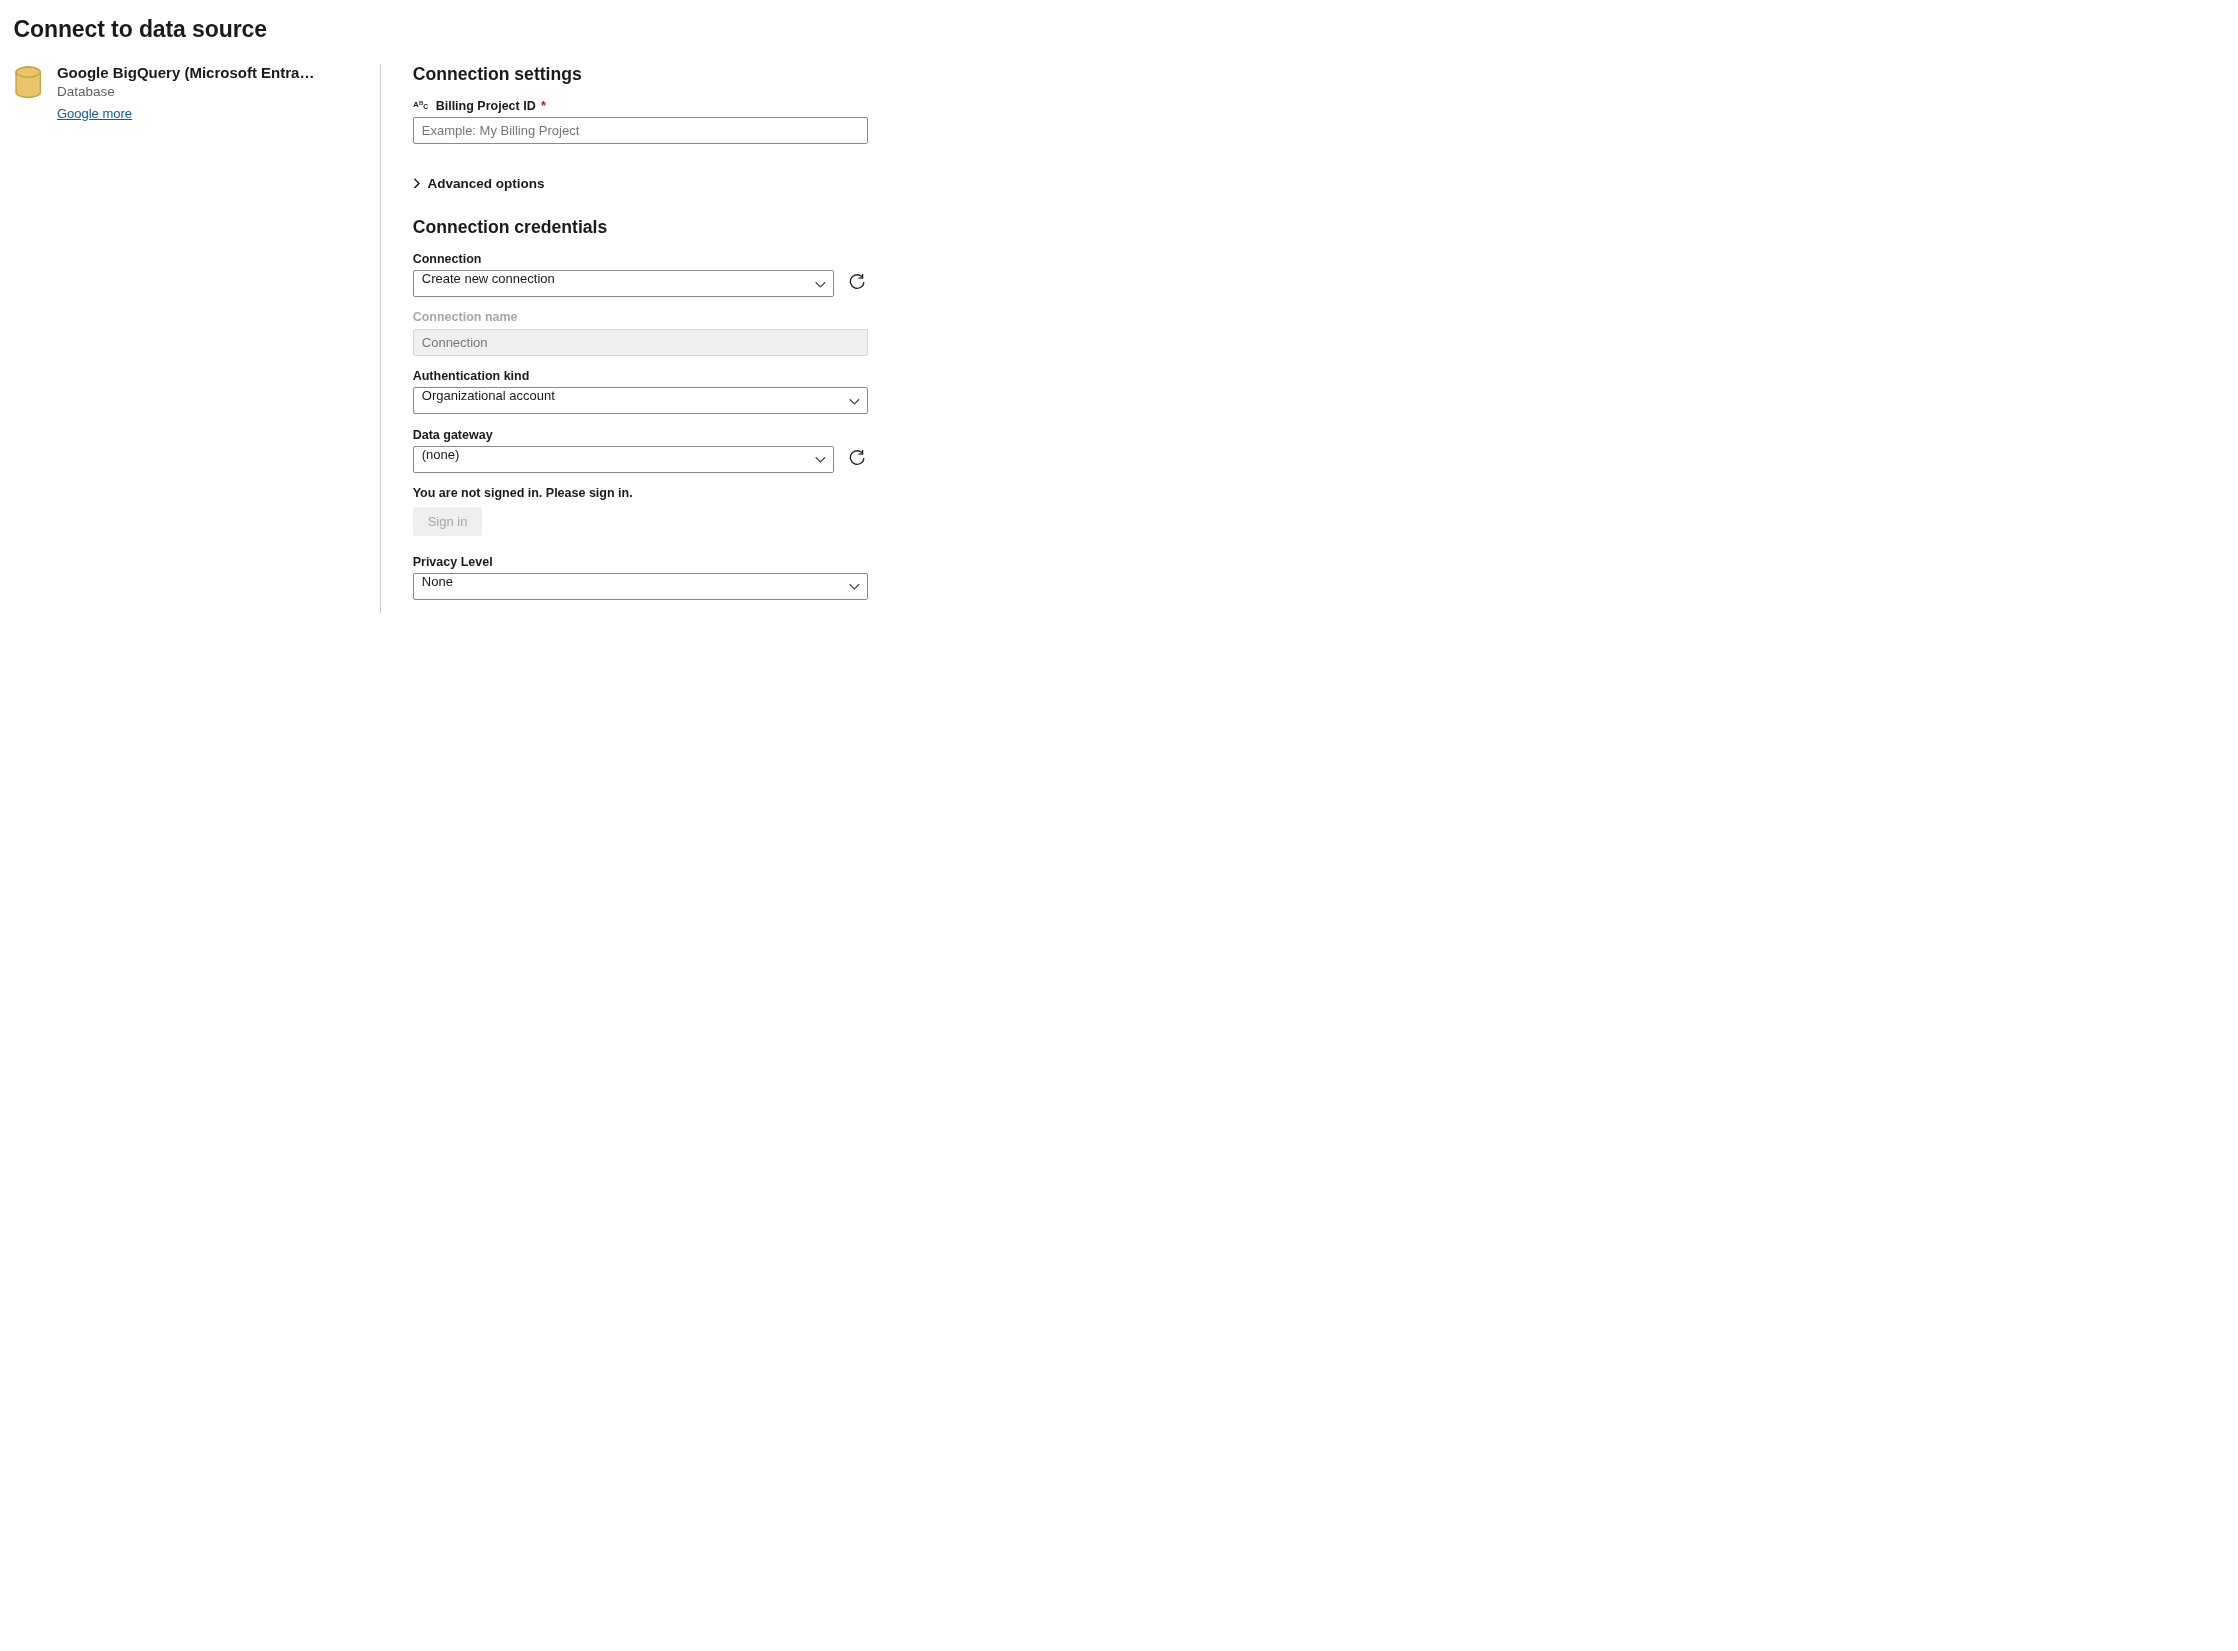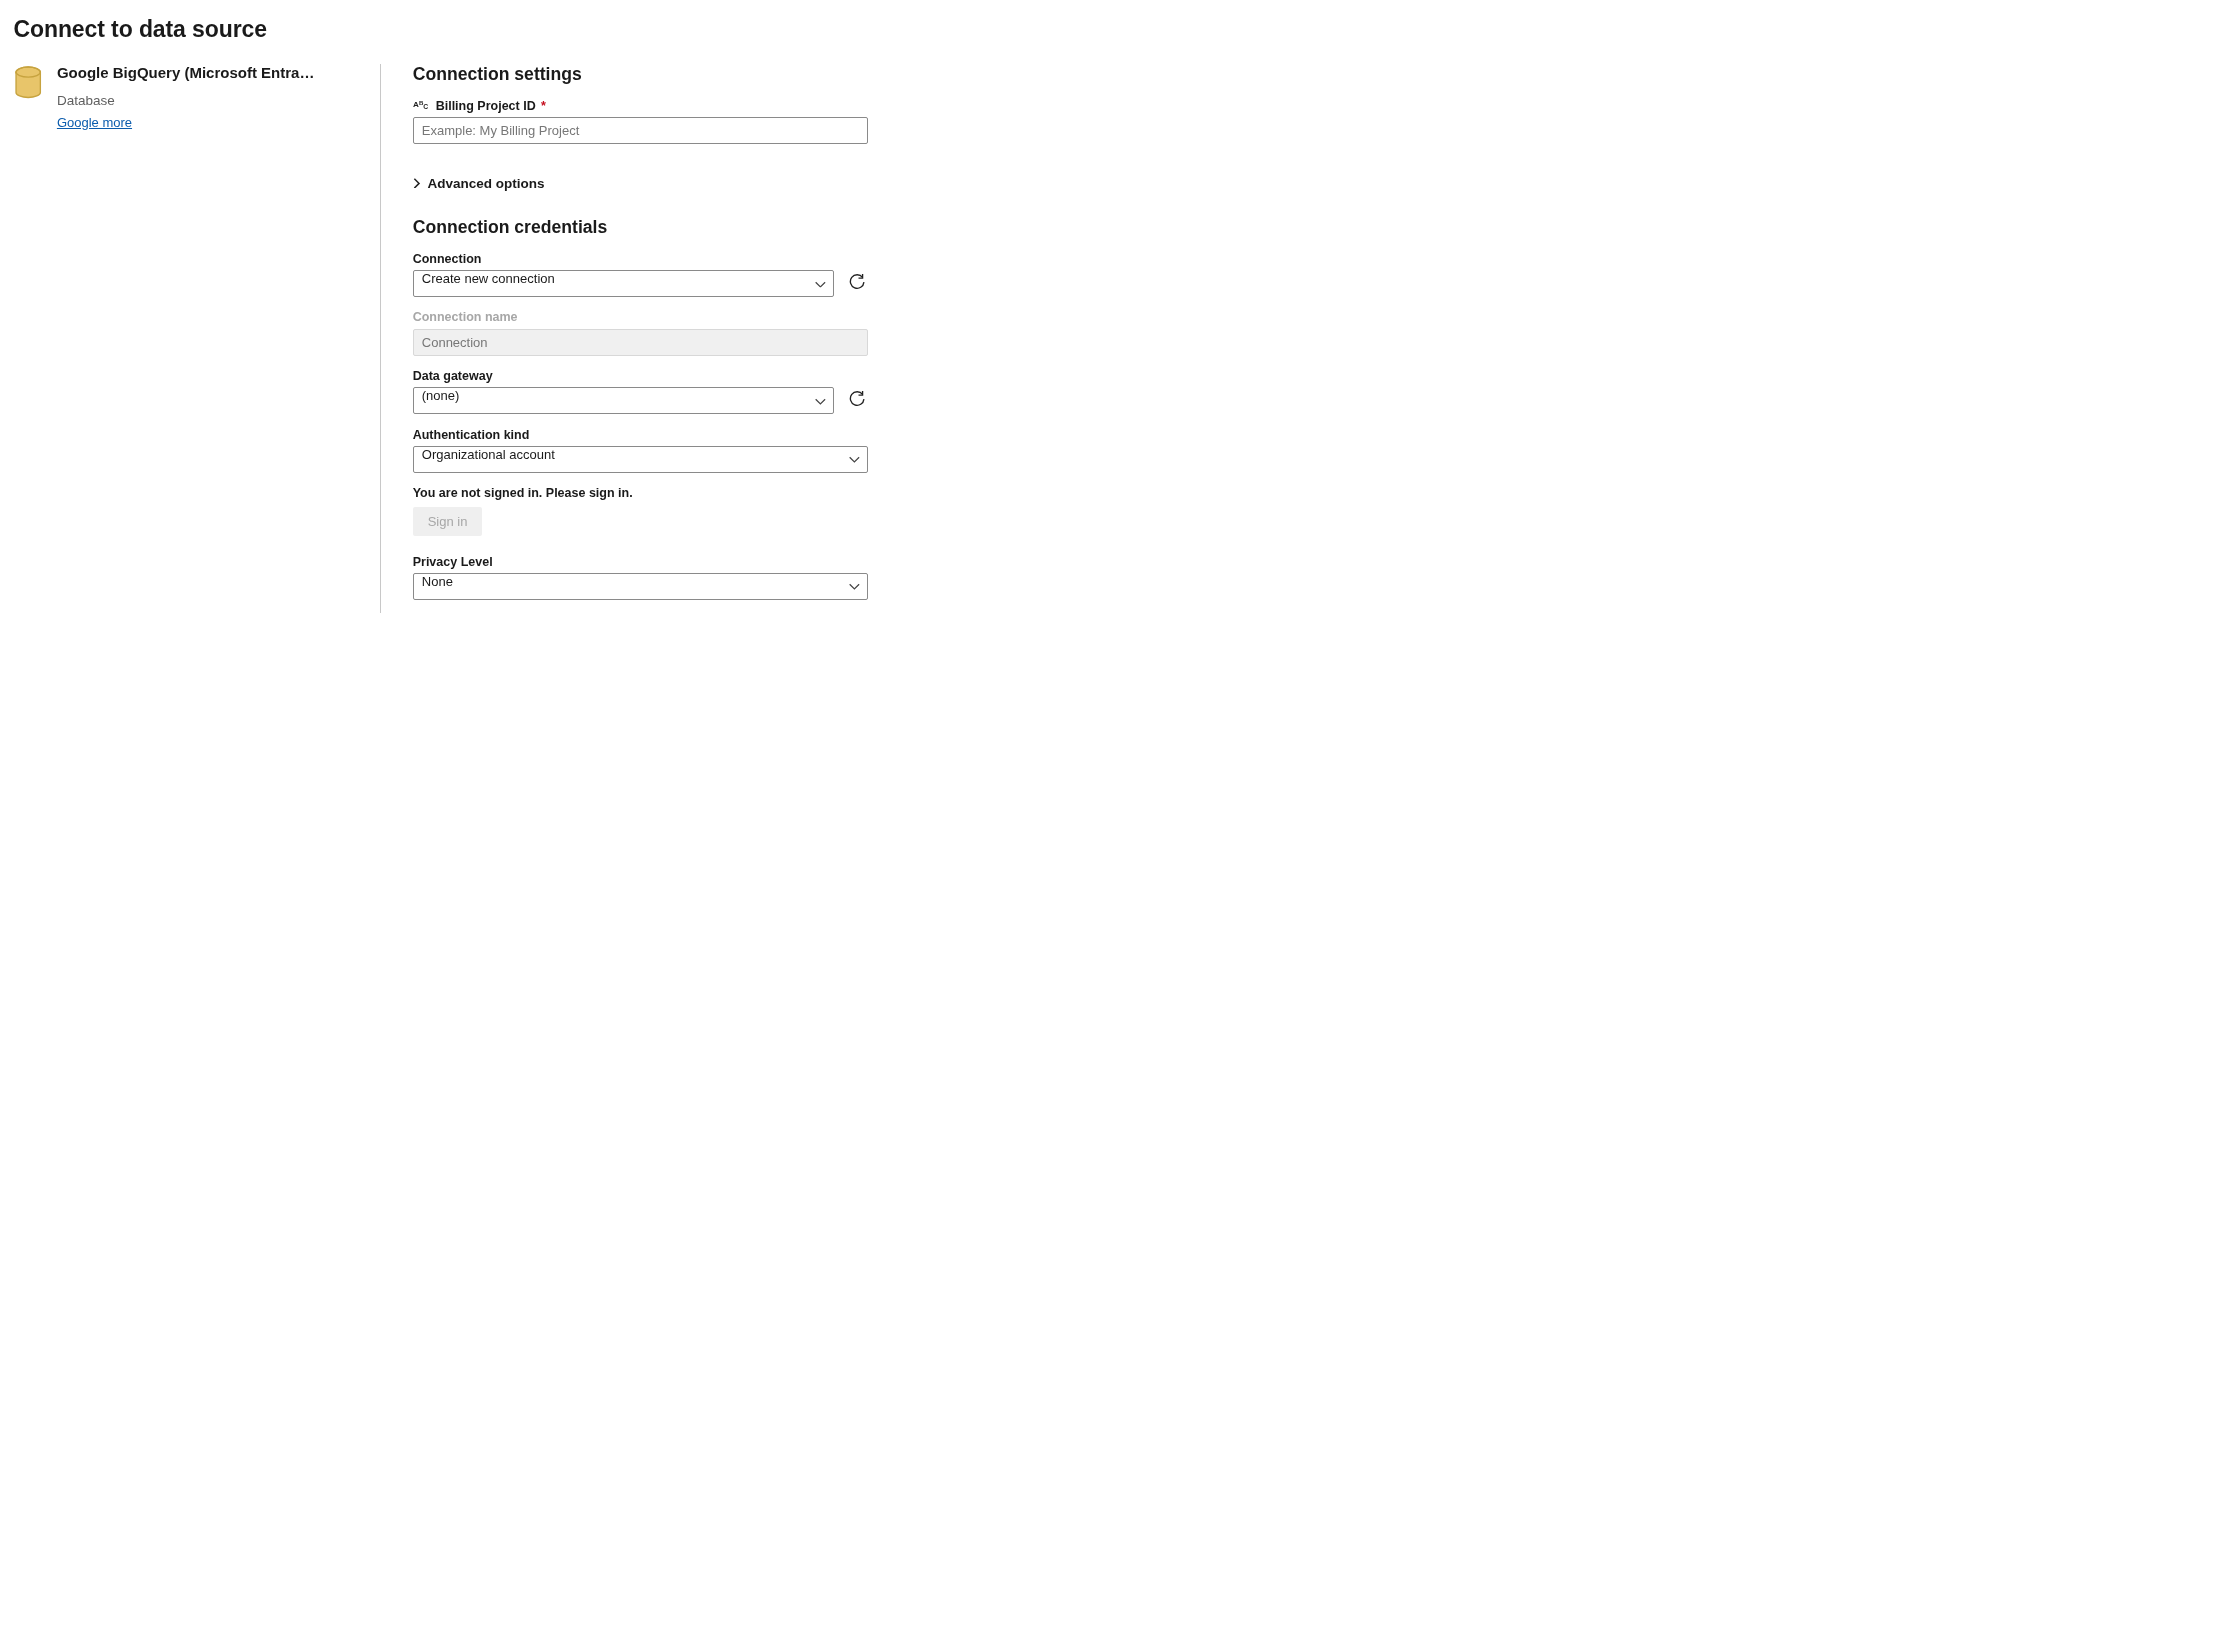--- a/index.html
+++ b/index.html
@@ -71,21 +71,21 @@
     font-weight: 600;
     line-height: 1.25;
     white-space: nowrap;
     overflow: hidden;
     text-overflow: ellipsis;
     max-width: 100%;
   }
   .source-sub {
     color: var(--text-secondary);
     font-size: 13.5px;
-    margin-top: 11px;
+    margin-top: 2px;
   }
   .learn-more {
     display: inline-block;
     margin-top: 6.8px;
     color: var(--link-blue);
     text-decoration: underline;
     font-size: 13px;
     cursor: pointer;
   }
 
@@ -276,20 +276,33 @@
       </div>
 
       
       <div class="field-block">
         <div class="field-label disabled">Connection name</div>
         <input type="text" class="text-input" disabled="" placeholder="Connection" style="">
       </div>
 
       
       <div class="field-block">
+        <div class="field-label">Authentication kind</div>
+        <div class="select-wrap">
+          <div class="select" role="button">Organizational account</div>
+          <span class="chev">
+            <svg width="10.8" height="6.8" viewBox="0 0 16 10">
+                <path d="M1 1 L8 8 L15 1" fill="none" stroke="currentColor" stroke-width="1.8"></path>
+              </svg>
+          </span>
+        </div>
+      </div>
+
+      
+      <div class="field-block">
         <div class="field-label">Data gateway</div>
         <div class="row-with-refresh">
           <div class="select-wrap">
             <div class="select" role="button">(none)</div>
             <span class="chev">
               <svg width="10.8" height="6.8" viewBox="0 0 16 10">
                   <path d="M1 1 L8 8 L15 1" fill="none" stroke="currentColor" stroke-width="1.8"></path>
                 </svg>
             </span>
           </div>
@@ -298,33 +311,20 @@
               <svg width="16.3" height="16.3" viewBox="0 0 24 24">
                   <path d="M20 5 A10 10 0 1 0 22 12" fill="none" stroke="#222" stroke-width="2"></path>
                   <path d="M20 0 L20 6 L14 6" fill="none" stroke="#222" stroke-width="2"></path>
                 </svg>
             </span>
           </button>
         </div>
       </div>
 
       
-      <div class="field-block">
-        <div class="field-label">Authentication kind</div>
-        <div class="select-wrap">
-          <div class="select" role="button">Organizational account</div>
-          <span class="chev">
-            <svg width="10.8" height="6.8" viewBox="0 0 16 10">
-                <path d="M1 1 L8 8 L15 1" fill="none" stroke="currentColor" stroke-width="1.8"></path>
-              </svg>
-          </span>
-        </div>
-      </div>
-
-      
       <div class="signin-note">You are not signed in. Please sign in.</div>
       <button class="signin-btn">Sign in</button>
 
       
       <div class="field-block" style="margin-top:19px;">
         <div class="field-label">Privacy Level</div>
         <div class="select-wrap">
           <div class="select" role="button">None</div>
           <span class="chev">
             <svg width="10.8" height="6.8" viewBox="0 0 16 10">

